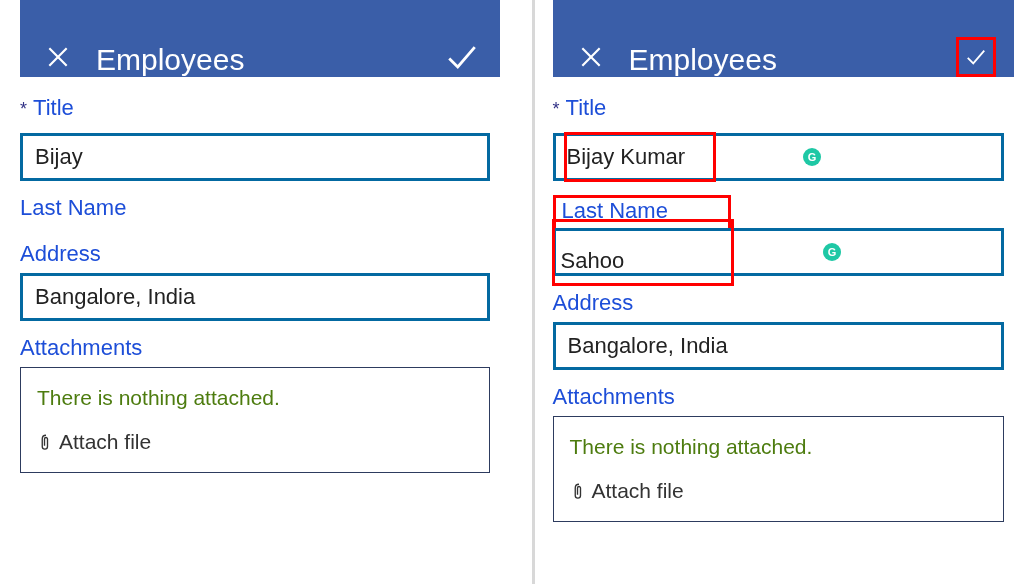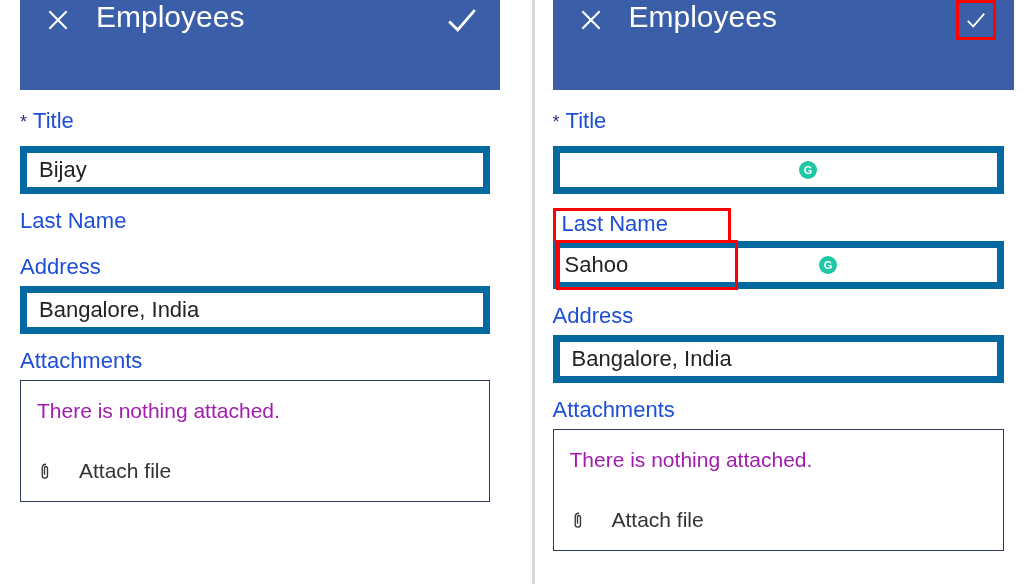--- a/index.html
+++ b/index.html
@@ -15,23 +15,23 @@
       flex: 1;
       display: flex;
       flex-direction: column;
     }
     .pane-left { padding: 0 0 0 20px; }
     .pane-right { padding: 0 10px 0 0; border-left: 3px solid #d8d8d8; }
     .pane-right .header, .pane-right .form { margin-left: 18px; }
     .header {
       background: #3a5ea8;
       color: #fff;
-      height: 90px;
-      display: flex;
-      align-items: flex-start;
+      height: 77px;
+      display: flex;
+      align-items: flex-end;
       padding: 0 18px;
       gap: 18px;
     }
     .header .title {
       font-size: 30px;
       font-weight: 400;
       flex: 1;
     }
     .icon-btn {
       width: 40px;
@@ -49,21 +49,21 @@
     .field { margin-bottom: 14px; }
     .req-mark { color: #323286; font-size: 18px; }
     .label {
       color: #1d4ed8;
       font-size: 22px;
       font-weight: 400;
       margin-bottom: 6px;
       display: inline-block;
     }
     .input-box {
-      border: 7px solid #0369a1;
+      border: 3px solid #0369a1;
       width: 100%;
       height: 48px;
       padding: 0 12px;
       font-size: 22px;
       color: #222;
       display: flex;
       align-items: center;
       position: relative;
     }
     .label-highlight {
@@ -86,27 +86,27 @@
       justify-content: center;
       color: #fff;
       font-size: 11px;
       font-weight: bold;
     }
     .attach-box {
       border: 1px solid #2d3b5e;
       width: 100%;
       padding: 18px 16px;
     }
-    .attach-empty { font-size: 21px; color: #a21caf; margin-bottom: 36px; }
+    .attach-empty { font-size: 21px; color: #4d7c0f; margin-bottom: 20px; }
     .attach-link {
       font-size: 21px;
       color: #333;
       display: flex;
       align-items: center;
-      gap: 24px;
+      gap: 4px;
       cursor: pointer;
     }
     .clip-icon { width: 18px; height: 24px; }
     .asterisk-row { display: flex; align-items: baseline; gap: 6px; margin-bottom: 6px; }
   </style>
 </head>
 <body>
 
 <div class="pane pane-left">
   <div class="header">
@@ -170,27 +170,28 @@
         </svg>
     </div>
   </div>
   <div class="form">
     <div class="field">
       <div class="asterisk-row">
         <span class="req-mark">*</span>
         <span class="label">Title</span>
       </div>
       <div class="input-box">
+        <span style="display:inline-block;outline:3px solid #ff0000;padding:9px 28px 9px 0;margin:-9px 0 -9px -1px;">Bijay Kumar</span>
         <span class="grammarly">G</span>
       </div>
     </div>
     <div class="field">
       <span class="label label-highlight">Last Name</span>
       <div class="input-box">
-        <span style="display:inline-block;outline:3px solid #ff0000;padding:9px 107px 9px 6px;margin:-9px 0 -9px -13px;">Sahoo</span>
+        <span style="display:inline-block;outline:3px solid #ff0000;padding:26px 107px 9px 6px;margin:-9px 0 -9px -13px;">Sahoo</span>
         <span class="grammarly" style="right:160px;">G</span>
       </div>
     </div>
     <div class="field">
       <span class="label">Address</span>
       <div class="input-box">
           <span>Bangalore, India</span>
         </div>
     </div>
     <div class="field">

